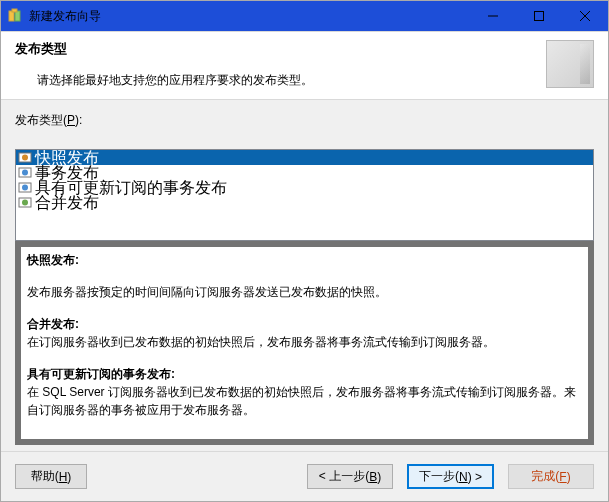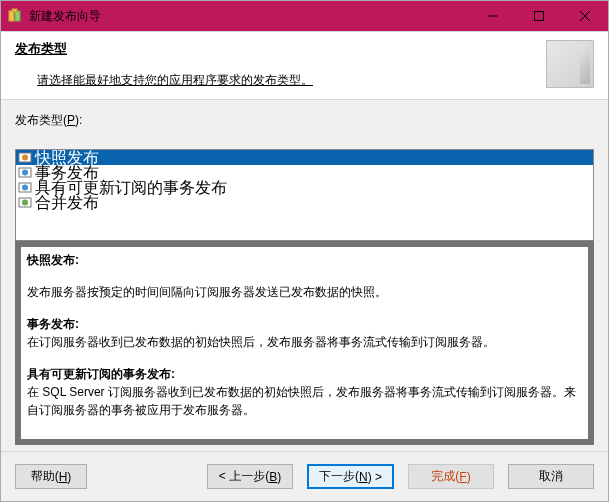--- a/index.html
+++ b/index.html
@@ -7,21 +7,21 @@
   body {
     width: 609px; height: 502px;
     font-family: "Microsoft YaHei", "SimSun", Tahoma, sans-serif;
     font-size: 12px;
     background: #f0f0f0;
     display: flex; flex-direction: column;
     border: 1px solid #aaa;
   }
   
   .titlebar {
-    height: 30px; background: #be185d;
+    height: 30px; background: #1d4ed8;
     display: flex; align-items: center;
     padding-left: 6px;
     justify-content: flex-end;
   }
   .app-icon { width: 16px; height: 16px; margin-right: 6px; }
   .title-text { flex: 0 0 auto; font-size: 12px; color: #000; }
   .title-spacer { flex: 1; }
   .win-btn {
     width: 46px; height: 30px;
     display: flex; align-items: center; justify-content: center;
@@ -29,21 +29,20 @@
   }
   .win-btn svg { display: block; }
 
   
   .header {
     background: #fff;
     border-top: 1px solid #d9d9d9;
     border-bottom: 1px solid #d9d9d9;
     padding: 8px 14px 10px 14px;
     display: flex;
-    text-decoration: underline;
   }
   .header-text { flex: 1; }
   .header-title { font-weight: bold; font-size: 13px; color: #000; }
   .header-sub { font-size: 12px; color: #000; margin-left: 22px; margin-top: 14px; }
   .header-glyph {
     width: 48px; height: 48px; margin-left: 10px;
     background: linear-gradient(135deg,#e8e8e8,#cfcfcf);
     border: 1px solid #bbb;
     position: relative;
   }
@@ -180,21 +179,21 @@
             <circle cx="7" cy="6.5" r="3" fill="#6aa84f"></circle>
           </svg></span>
         <span>合并发布</span>
       </div>
     </div>
 
 
   <div class="descbox" id="descbox">
       <p class="d-title">快照发布:</p>
       <p>发布服务器按预定的时间间隔向订阅服务器发送已发布数据的快照。</p>
-      <p class="d-sec">事务发布:</p>
+      <p class="d-sec">合并发布:</p>
       <p>在订阅服务器收到已发布数据的初始快照后，发布服务器将事务流式传输到订阅服务器。</p>
       <p class="d-sec">具有可更新订阅的事务发布:</p>
       <p>在 SQL Server 订阅服务器收到已发布数据的初始快照后，发布服务器将事务流式传输到订阅服务器。来自订阅服务器的事务被应用于发布服务器。</p>
     </div>
 
 </div>
 
 <div class="footer">
   <button class="btn help">
     <span>帮助(</span>
@@ -210,16 +209,13 @@
   <button class="btn default">
     <span>下一步(</span>
       <span class="accel">N</span>
       <span>) &gt;</span>
   </button>
   <button class="btn" disabled="">
     <span>完成(</span>
       <span class="accel">F</span>
       <span>)</span>
   </button>
-  <button class="btn">
-    <span>取消</span>
-  </button>
 </div>
 
 </body></html>

